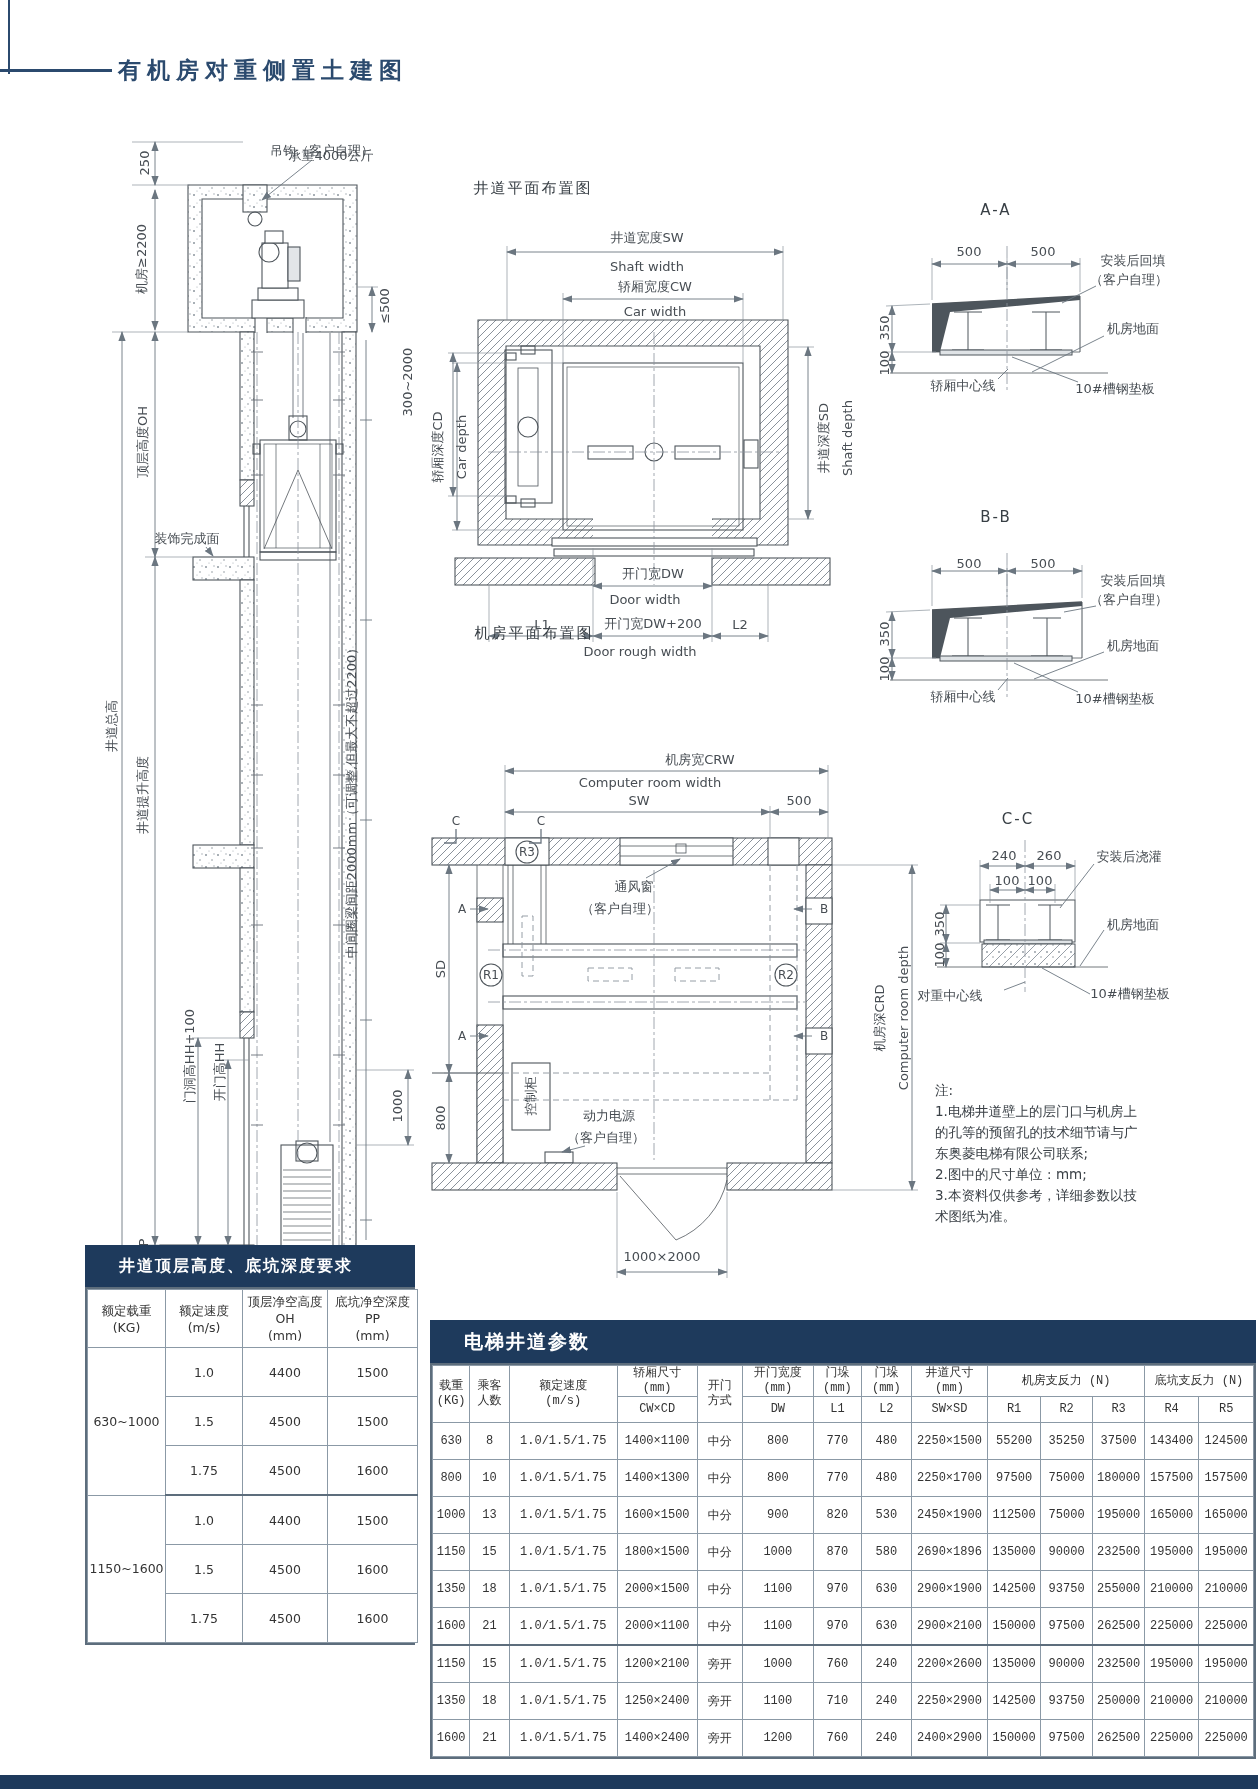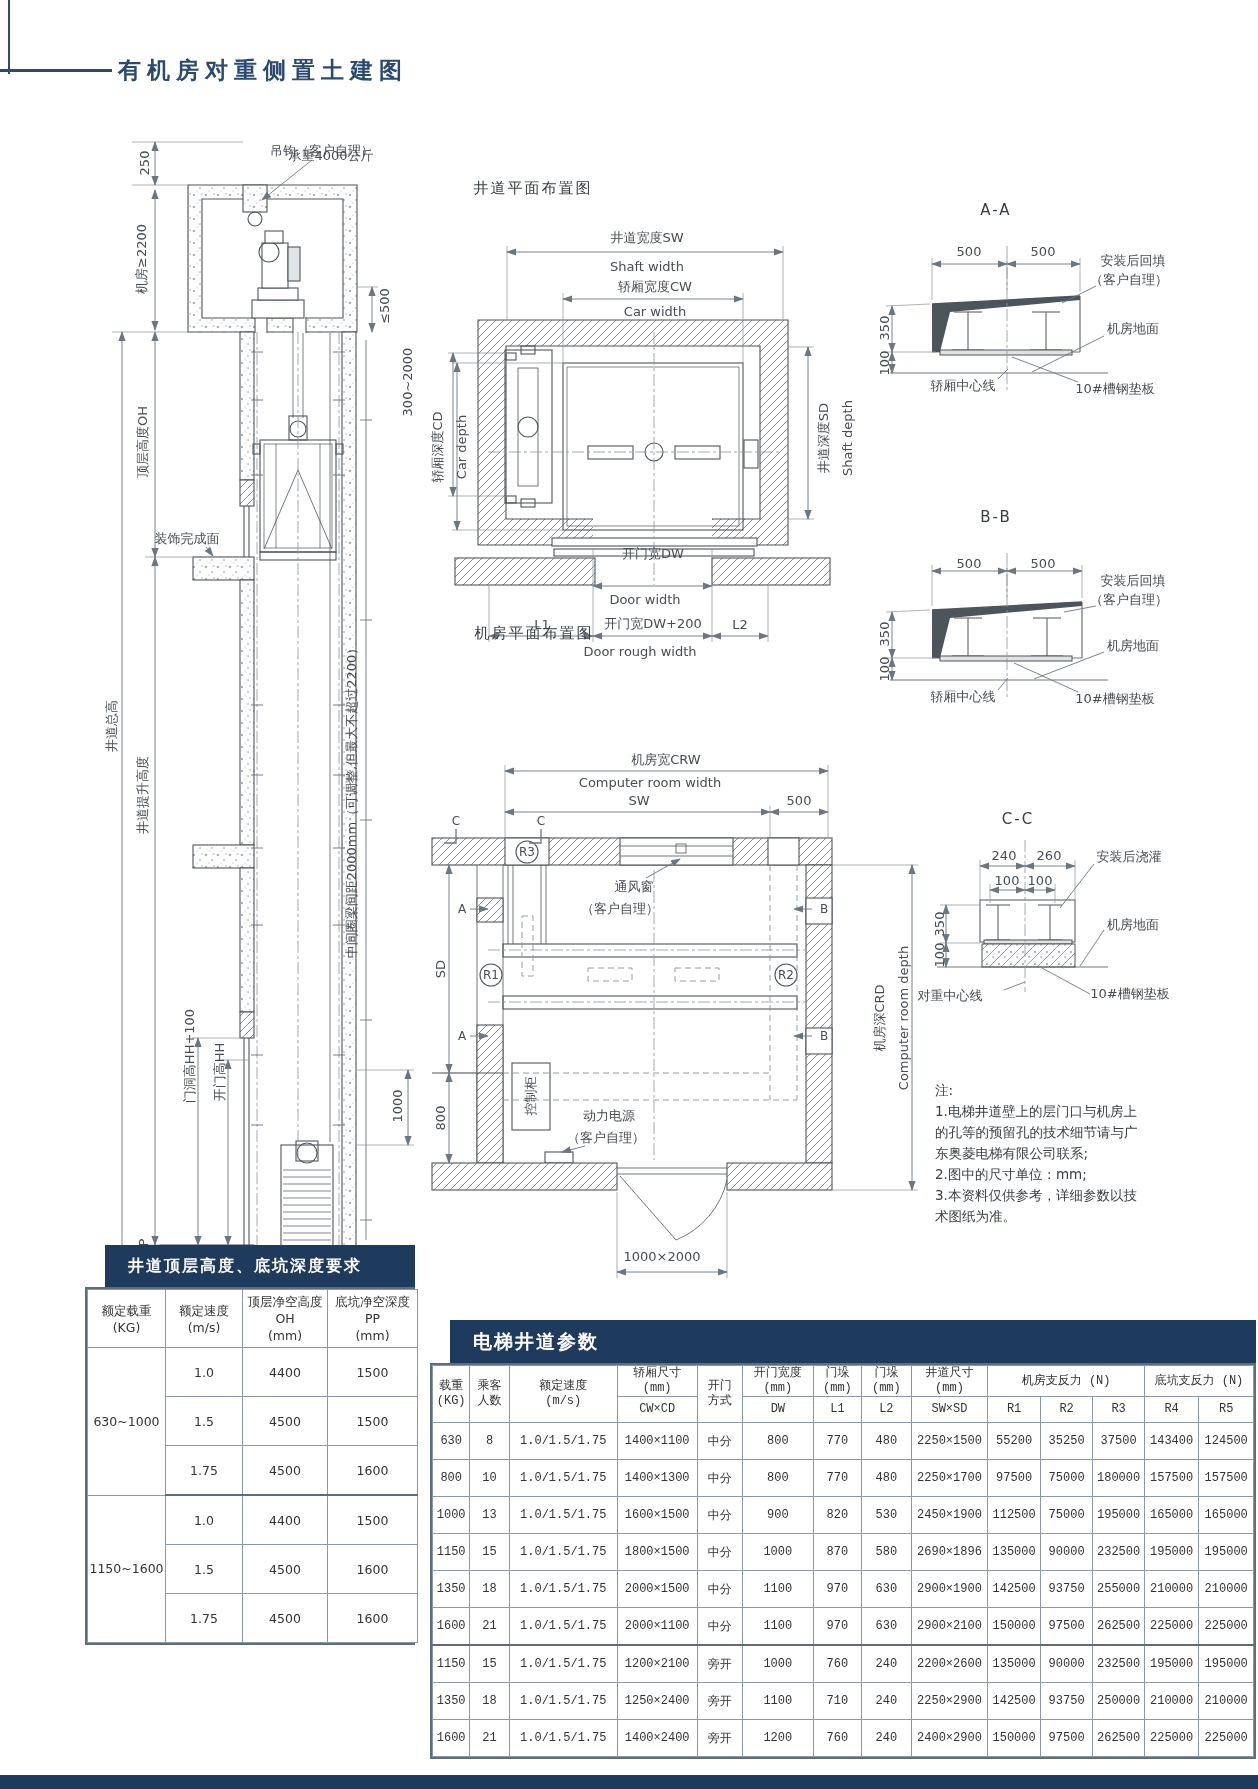--- a/index.html
+++ b/index.html
@@ -10,21 +10,21 @@
   .title{position:absolute;left:118px;top:55px;font-size:23px;font-weight:bold;color:#2b4a6e;letter-spacing:6px;}
   .bottombar{position:absolute;left:0;top:1775px;width:1258px;height:14px;background:#1e3a5c;}
   svg.draw{position:absolute;left:0;top:0;}
   .lb{position:absolute;transform:translate(-50%,-50%);white-space:nowrap;font-size:13px;color:#474d53;}
   .v{transform:translate(-50%,-50%) rotate(-90deg);}
   .t{font-size:15px;color:#383f45;letter-spacing:2px;}
   .sm{font-size:12px;}
   .notes{position:absolute;left:935px;top:1080px;font-size:13.5px;line-height:21px;color:#3a4046;white-space:nowrap;}
   
   .tblwrap{position:absolute;}
-  .tbar{background:#1e3a5c;color:#fff;font-weight:bold;display:flex;align-items:center;padding-left:23px;letter-spacing:2px;margin-left:20px;}
+  .tbar{background:#1e3a5c;color:#fff;font-weight:bold;display:flex;align-items:center;padding-left:34px;letter-spacing:2px;}
   table{border-collapse:collapse;table-layout:fixed;width:100%;background:#fff;}
   th,td{border:1px solid #8b99a6;text-align:center;color:#333;padding:0;white-space:pre-line;}
   .params{font-size:12px;}
   .params th{font-weight:normal;font-size:12px;line-height:15px;}
   .params td{height:36px;}
   .params thead tr:first-child th{height:30px;}
   .params thead tr:last-child th{height:25px;}
   .params tbody tr:nth-child(6) td{border-bottom:2px solid #5d6d7c;}
   .headroom{font-size:12.5px;}
   .headroom th{font-weight:normal;height:57px;line-height:17px;}
@@ -468,29 +468,29 @@
 
   <div class="lb t" style="left:533px;top:188px">井道平面布置图</div>
   <div class="lb" style="left:647px;top:238px">井道宽度SW</div>
   <div class="lb" style="left:647px;top:266px">Shaft width</div>
   <div class="lb" style="left:655px;top:287px">轿厢宽度CW</div>
   <div class="lb" style="left:655px;top:311px">Car width</div>
   <div class="lb v" style="left:438px;top:447px">轿厢深度CD</div>
   <div class="lb v" style="left:461px;top:447px">Car depth</div>
   <div class="lb v" style="left:824px;top:438px">井道深度SD</div>
   <div class="lb v" style="left:847px;top:438px">Shaft depth</div>
-  <div class="lb" style="left:653px;top:554px">开门宽DW</div>
+  <div class="lb" style="left:653px;top:574px">开门宽DW</div>
   <div class="lb" style="left:645px;top:599px">Door width</div>
   <div class="lb" style="left:542px;top:624px">L1</div>
   <div class="lb" style="left:653px;top:624px">开门宽DW+200</div>
   <div class="lb" style="left:740px;top:624px">L2</div>
   <div class="lb" style="left:640px;top:651px">Door rough width</div>
 
   <div class="lb t" style="left:534px;top:633px">机房平面布置图</div>
-  <div class="lb" style="left:666px;top:760px">机房宽CRW</div>
+  <div class="lb" style="left:700px;top:760px">机房宽CRW</div>
   <div class="lb" style="left:650px;top:782px">Computer room width</div>
   <div class="lb" style="left:639px;top:800px">SW</div>
   <div class="lb" style="left:799px;top:800px">500</div>
   <div class="lb sm" style="left:456px;top:821px">C</div>
   <div class="lb sm" style="left:541px;top:821px">C</div>
   <div class="lb sm" style="left:527px;top:852px">R3</div>
   <div class="lb" style="left:634px;top:887px">通风窗</div>
   <div class="lb" style="left:620px;top:909px">（客户自理）</div>
   <div class="lb sm" style="left:462px;top:909px">A</div>
   <div class="lb sm" style="left:462px;top:1036px">A</div>

